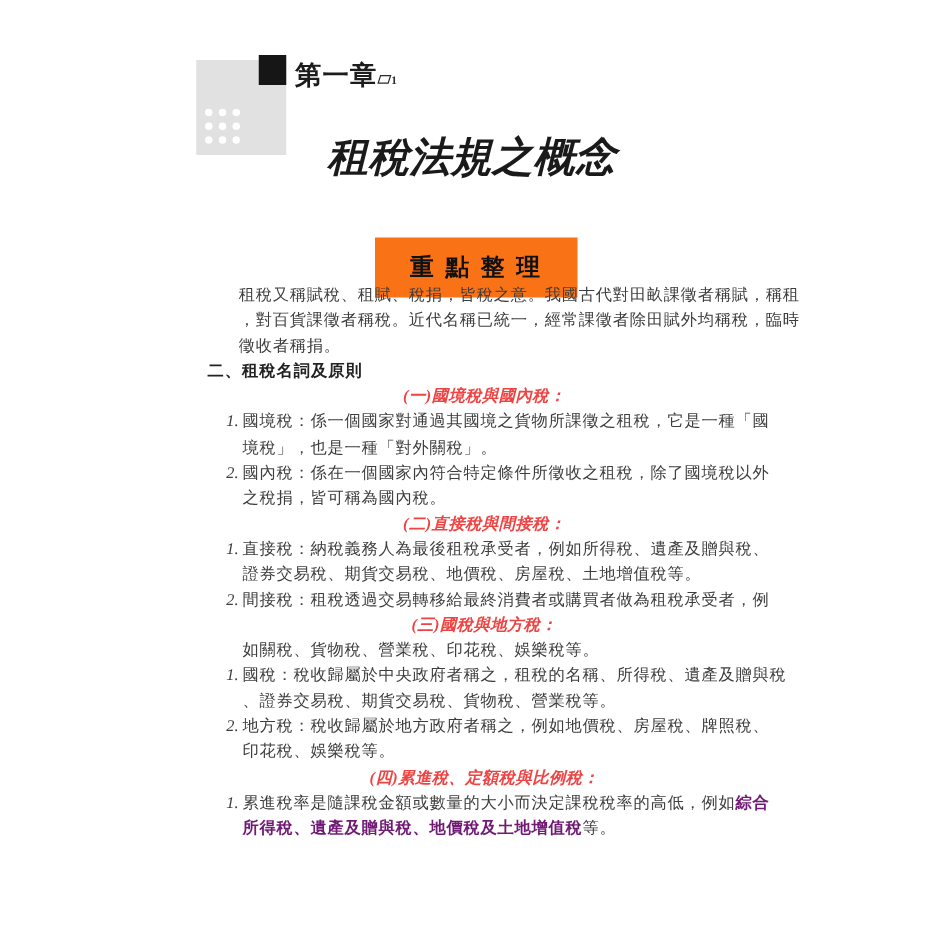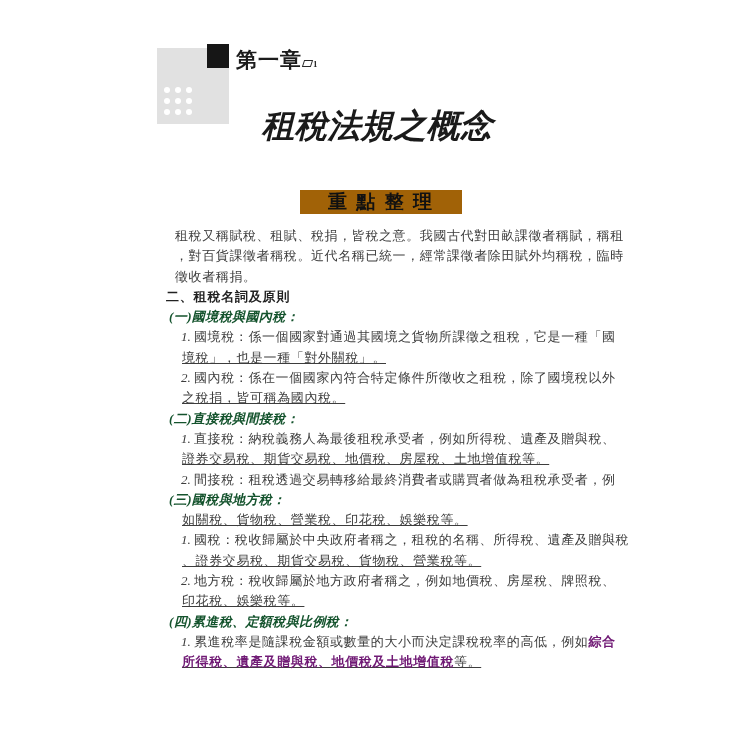--- a/index.html
+++ b/index.html
@@ -25,39 +25,39 @@
     transform:skewX(-18deg); margin-right:1px;
   }
 
   .title {
     position:absolute; left:157px; top:104px; width:440px; margin:0;
     text-align:center; font-size:33px; font-weight:bold; color:#1a1a1a;
     letter-spacing:0px; white-space:nowrap;font-style:italic;
   }
 
   .badge {
-    position:absolute; left:300px; top:190px; width:162px; height:24px;
-    background:#a16207; display:flex; align-items:center; justify-content:center;
+    position:absolute; left:300px; top:190px; width:162px; height:48px;
+    background:#f97316; display:flex; align-items:center; justify-content:center;
     font-weight:bold; font-size:19px; color:#111111; letter-spacing:2px;
     font-family:"Liberation Sans", sans-serif; white-space:nowrap;
   }
 
   .content {
     position:absolute; left:166px; top:226px; width:440px;
     font-size:13px; letter-spacing:0.6px; color:#3d3d3d;
   }
   .line { line-height:20.3px; white-space:nowrap; }
   .sec-heading {
     font-weight:bold; color:#222222;
     font-family:"Liberation Sans", sans-serif; letter-spacing:0.8px;
   }
-  .para-line { margin-left:9px; }
-  .group-label { margin-left:3px; font-style:italic; font-weight:600; color:#14532d; letter-spacing:0.4px; }
+  .para-line { margin-left:25px; }
+  .group-label { margin-left:3px; font-style:italic; font-weight:600; color:#ef4444; letter-spacing:0.4px;text-align:center; }
   .item-first { margin-left:15px; }
-  .item-cont { margin-left:16px;text-decoration:underline; }
+  .item-cont { margin-left:28px; }
   .num { font-style:italic; display:inline-block; width:13px; letter-spacing:0; }
   .seg-bold { font-weight:bold; color:#701a75; }
 </style>
 </head>
 <body>
 
 <div class="page">
 
   <div class="deco-square">
     <div class="dots">

